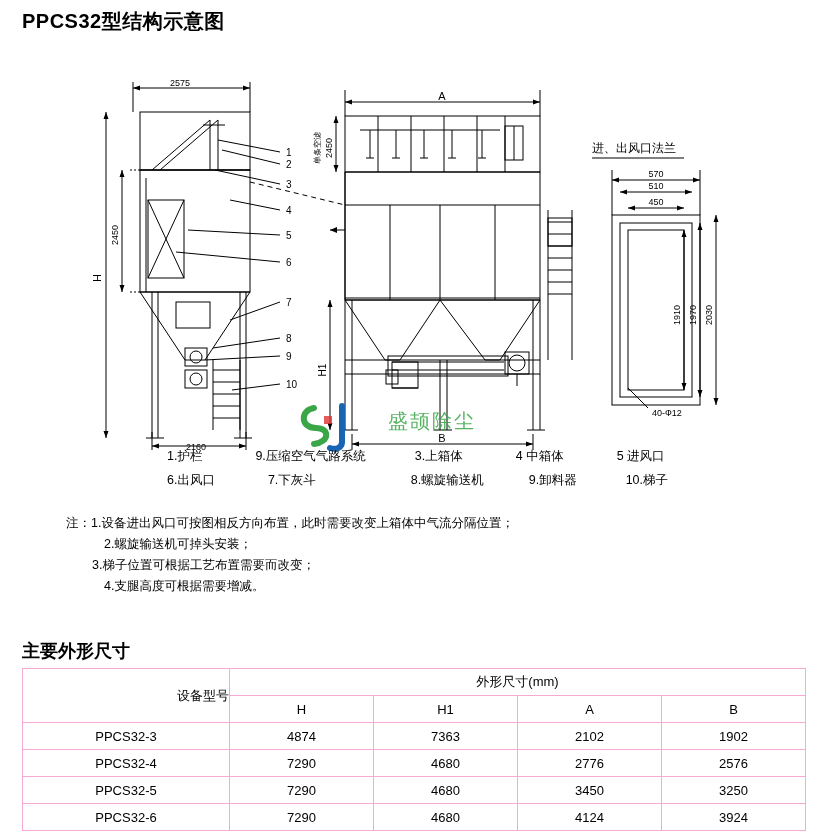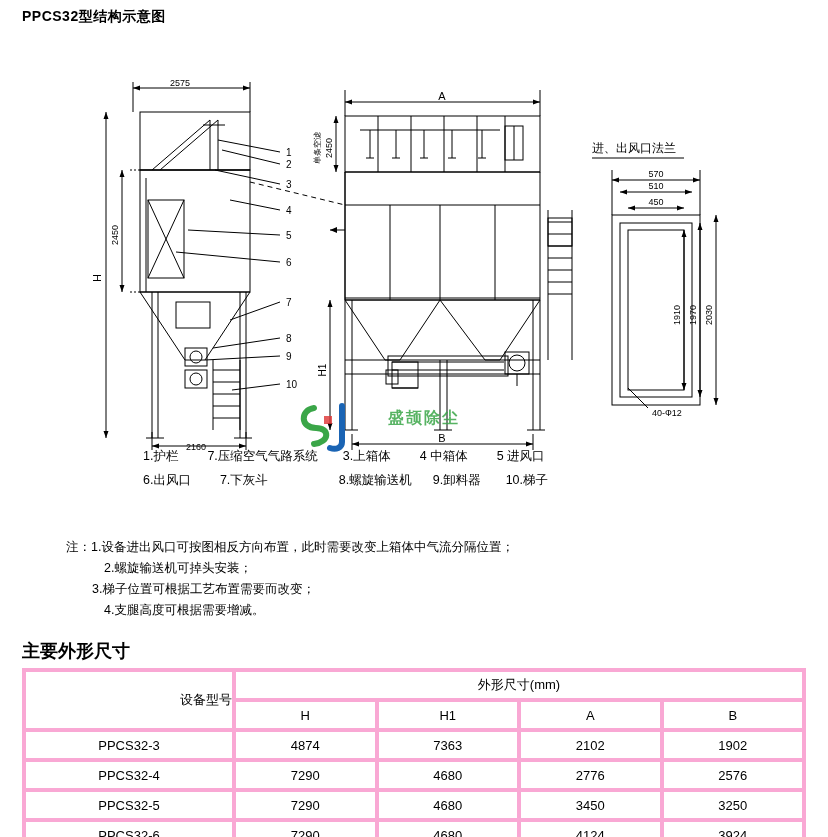--- a/index.html
+++ b/index.html
@@ -12,21 +12,21 @@
     height: 837px;
     position: relative;
     font-family: "Liberation Sans", sans-serif;
     color: #000;
     overflow: hidden;
   }
   .page-title {
     position: absolute;
     left: 22px;
     top: 8px;
-    font-size: 14px;
+    font-size: 20px;
     font-weight: bold;
     letter-spacing: 0.5px;
   }
   .diagram {
     position: absolute;
     left: 0;
     top: 30px;
     width: 828px;
     height: 420px;
   }
@@ -36,71 +36,71 @@
     top: 448px;
     width: 828px;
     font-size: 12.5px;
   }
   .legend-row {
     position: absolute;
     white-space: nowrap;
   }
   .legend-row.r1 { left: 143px; top: 0px; }
   .legend-row.r2 { left: 143px; top: 24px; }
-  .legend-item { display: inline-block; }
+  .legend-item { display: inline-block; margin-left: 24px; }
   .notes {
     position: absolute;
     left: 0;
     top: 513px;
     width: 828px;
     font-size: 12.5px;
     line-height: 21px;
   }
-  .note-line { position: absolute; white-space: nowrap; margin-top: 24px; }
+  .note-line { position: absolute; white-space: nowrap; }
   .note-line.n0 { left: 66px; top: 0px; }
   .note-line.n1 { left: 104px; top: 21px; }
   .note-line.n2 { left: 92px; top: 42px; }
   .note-line.n3 { left: 104px; top: 63px; }
   .section-title {
     position: absolute;
     left: 22px;
     top: 639px;
     font-size: 18px;
     font-weight: bold;
   }
   table.dims {
     position: absolute;
     left: 22px;
     top: 668px;
     width: 784px;
     border-collapse: collapse;
     font-size: 13px;
   }
   table.dims td, table.dims th {
-    border: 4px solid #f9a8d4;
+    border: 1px solid #f9a8d4;
     text-align: center;
     font-weight: normal;
     height: 26px;
     padding: 0;
   }
   table.dims .model-head { width: 206px; text-align: right; }
   .watermark {
     position: absolute;
     left: 296px;
     top: 398px;
     width: 250px;
     height: 56px;
     pointer-events: none;
   }
   .wm-text {
     position: absolute;
     left: 92px;
     top: 10px;
-    font-size: 16px;
-    font-weight: bold;
+    font-size: 20px;
+    font-weight: normal;
     color: #3aa648;
     letter-spacing: 2px;
     opacity: 0.85;
   }
   svg { display: block; }
   text { font-family: "Liberation Sans", sans-serif; }
 </style>
 </head>
 <body>
 
@@ -358,21 +358,21 @@
     <path d="M46 8 L46 44 C46 50, 40 52, 34 50" stroke="#1a64b4" stroke-width="6" fill="none" stroke-linecap="round"></path>
     <rect x="28" y="18" width="8" height="8" fill="#d33" opacity="0.8"></rect>
   </svg>
   <div class="wm-text">盛颉除尘</div>
 </div>
 
 <div class="legend">
   <div class="legend-row r1">
     <span class="legend-item">1.护栏</span>
     <span style="display:inline-block;width:22px"></span>
-    <span class="legend-item">7.压缩空气气路系统</span>
+    <span class="legend-item">9.压缩空气气路系统</span>
     <span style="display:inline-block;width:18px"></span>
     <span class="legend-item">3.上箱体</span>
     <span style="display:inline-block;width:22px"></span>
     <span class="legend-item">4 中箱体</span>
     <span style="display:inline-block;width:22px"></span>
     <span class="legend-item">5 进风口</span>
   </div>
   <div class="legend-row r2">
     <span class="legend-item">6.出风口</span>
     <span style="display:inline-block;width:22px"></span>

